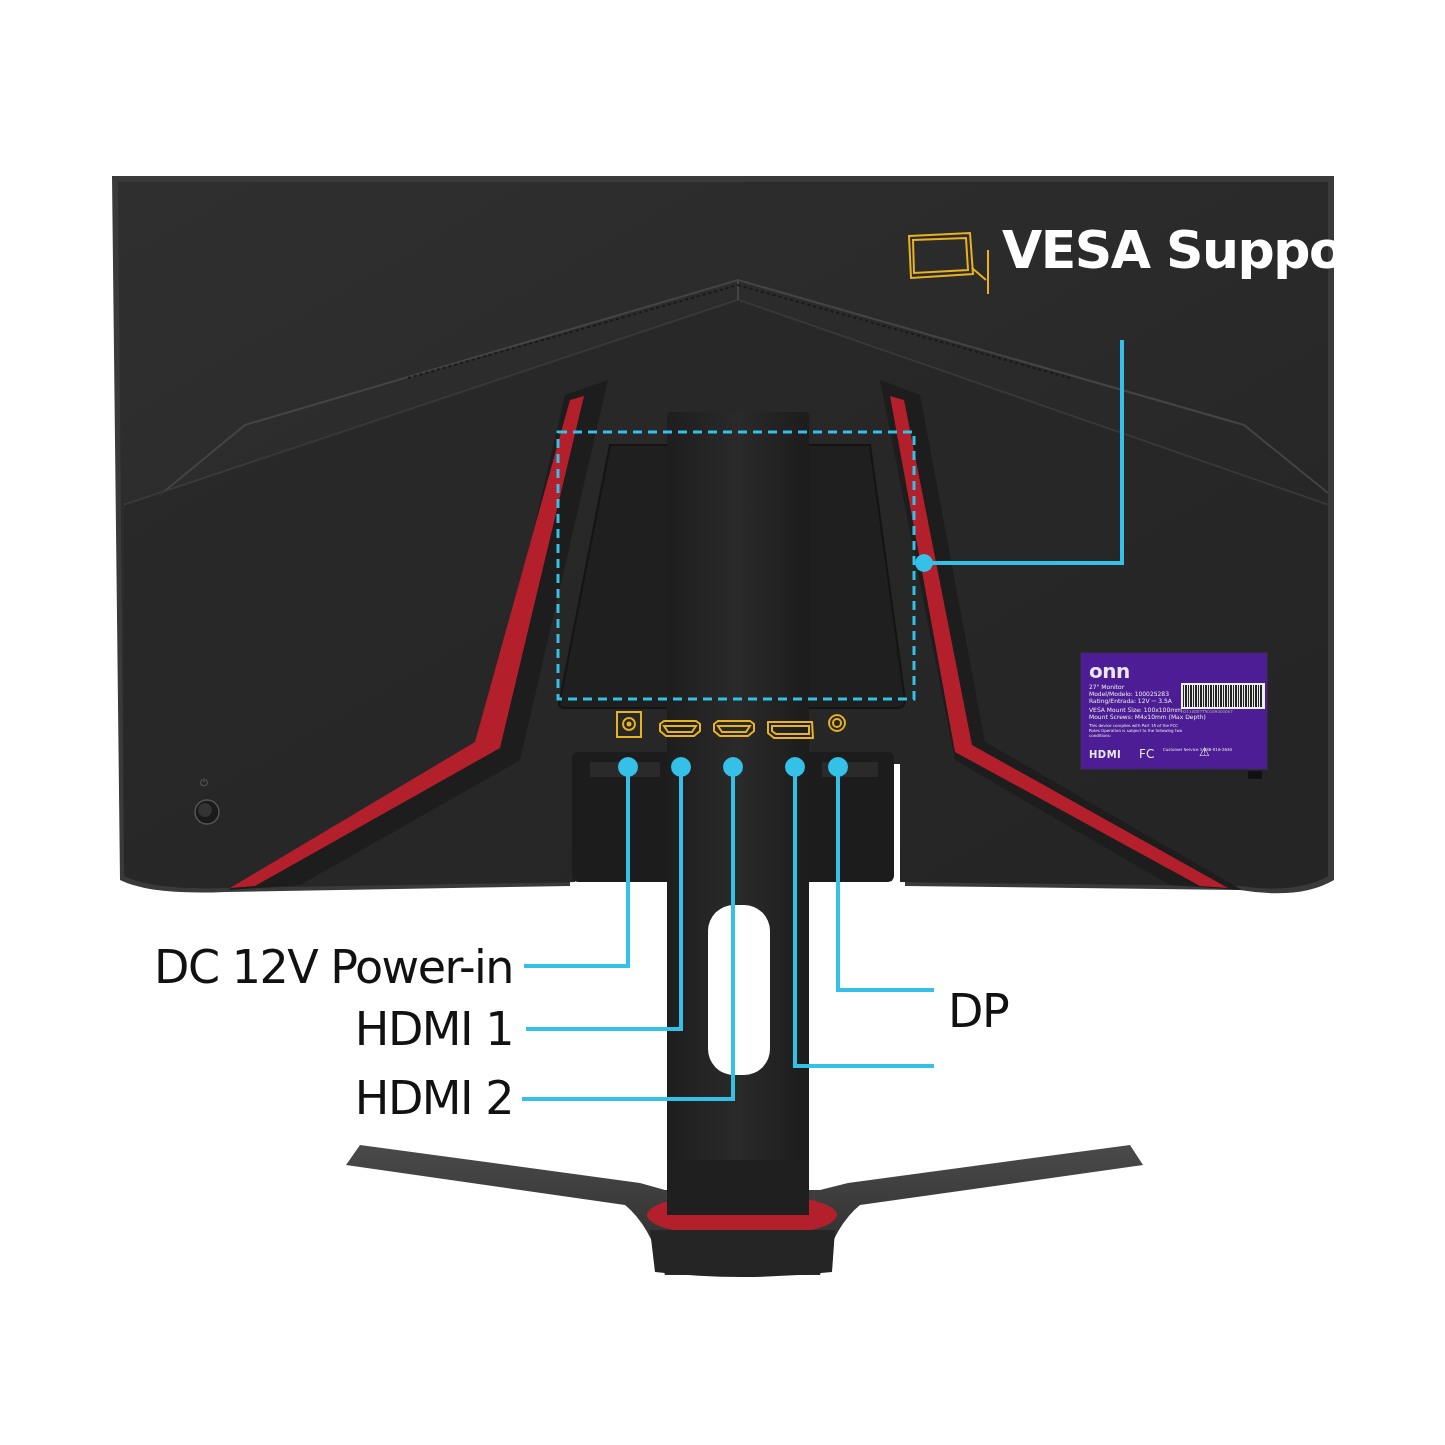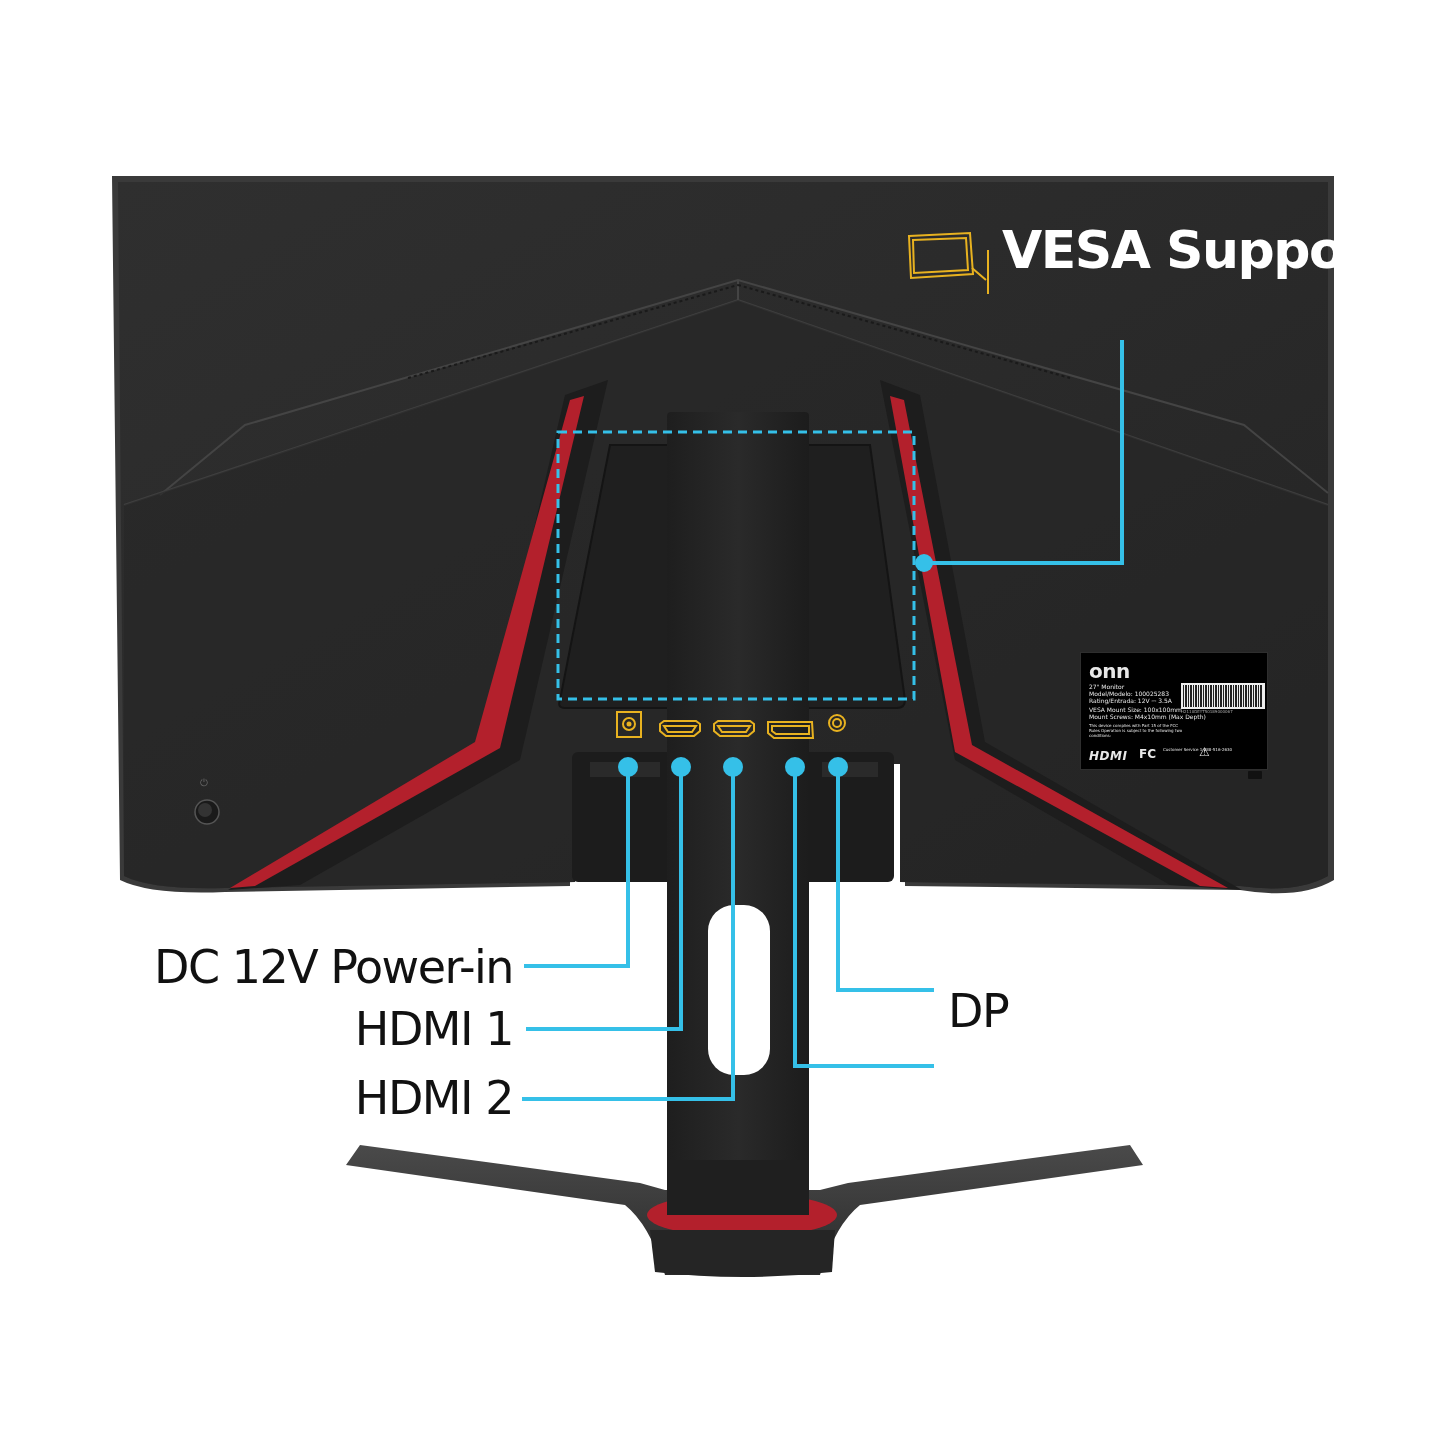--- a/index.html
+++ b/index.html
@@ -6,28 +6,28 @@
     body { width: 1445px; height: 1445px; position: relative; overflow: hidden;
       font-family: "DejaVu Sans", "Liberation Sans", sans-serif; }
     .stage { position: absolute; left: 0; top: 0; width: 1445px; height: 1445px; }
     svg.art { position: absolute; left: 0; top: 0; }
     .callout-label { position: absolute; color: #111111; font-weight: normal;
       font-size: 46px; letter-spacing: -1.5px; white-space: nowrap; line-height: 1; }
     .callout-label.right-align { text-align: right; }
     .vesa-title { position: absolute; left: 1002px; top: 222px; color: #ffffff;
       font-weight: bold; font-size: 52px; letter-spacing: -1.5px; line-height: 56px; white-space: nowrap; }
     .label-plate { position: absolute; left: 1080px; top: 652px; width: 186px; height: 116px;
-      background: #000000; border: 1px solid #2e2e2e; color: #e8e8e8; }
+      background: #4c1d95; border: 1px solid #2e2e2e; color: #e8e8e8; }
     .label-plate .brand { position: absolute; left: 8px; top: 6px; font-size: 20px; font-weight: bold; letter-spacing: -0.5px; }
     .label-plate .line { position: absolute; left: 8px; font-size: 6px; line-height: 7px; white-space: nowrap; }
     .label-plate .barcode { position: absolute; left: 100px; top: 30px; width: 80px; height: 22px;
       background: repeating-linear-gradient(90deg, #222 0 1px, #eee 1px 2px, #222 2px 4px, #eee 4px 5px); border: 2px solid #eee; }
     .label-plate .serial { position: absolute; left: 100px; top: 56px; width: 84px; font-size: 4px; color: #aaa; }
-    .label-plate .hdmi-logo { position: absolute; left: 8px; top: 96px; font-size: 12px; font-weight: bold; letter-spacing: 0.5px; font-style: italic; }
-    .label-plate .fcc-logo { position: absolute; left: 58px; top: 94px; font-size: 12px; font-weight: bold; }
+    .label-plate .hdmi-logo { position: absolute; left: 8px; top: 96px; font-size: 10px; font-weight: bold; letter-spacing: 0.5px; }
+    .label-plate .fcc-logo { position: absolute; left: 58px; top: 94px; font-size: 12px; font-weight: normal; }
     .label-plate .service { position: absolute; left: 82px; top: 94px; font-size: 4px; line-height: 5px; }
     .label-plate .warning { position: absolute; left: 118px; top: 92px; font-size: 12px; }
   </style>
 </head>
 <body>
 
 <div class="stage">
 
   <svg class="art" width="1445" height="1445" viewBox="0 0 1445 1445">
     <defs>

